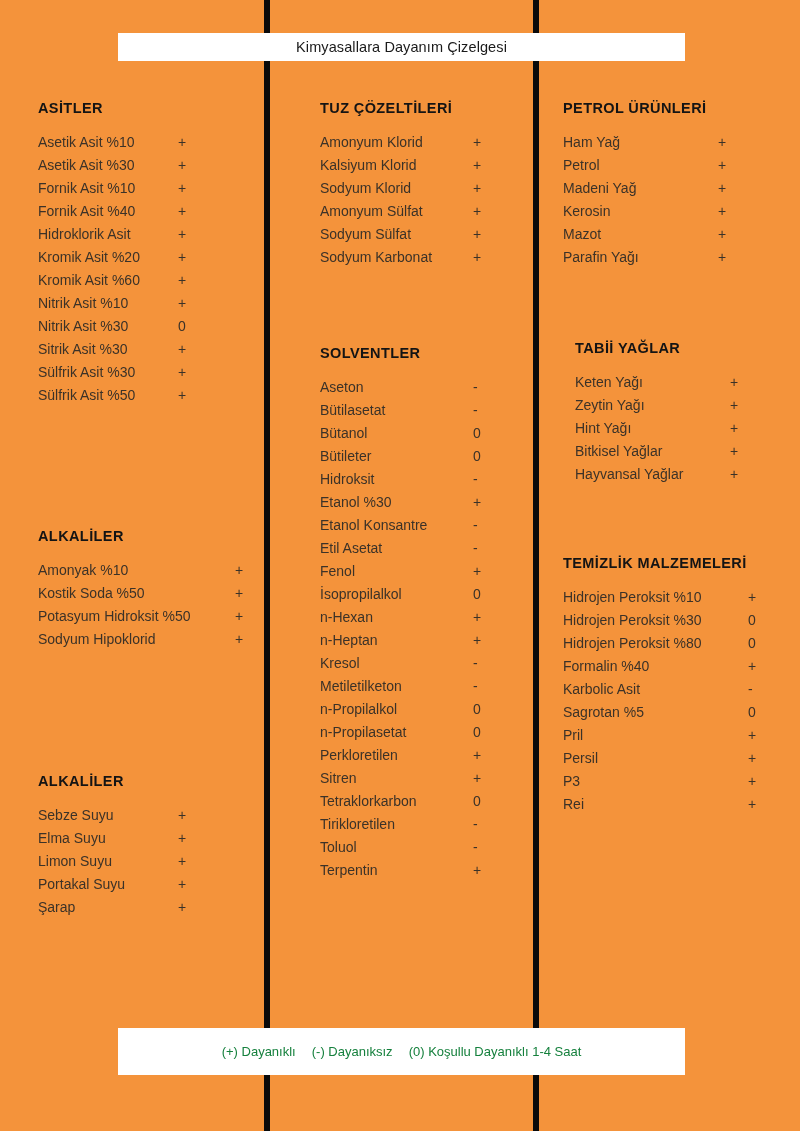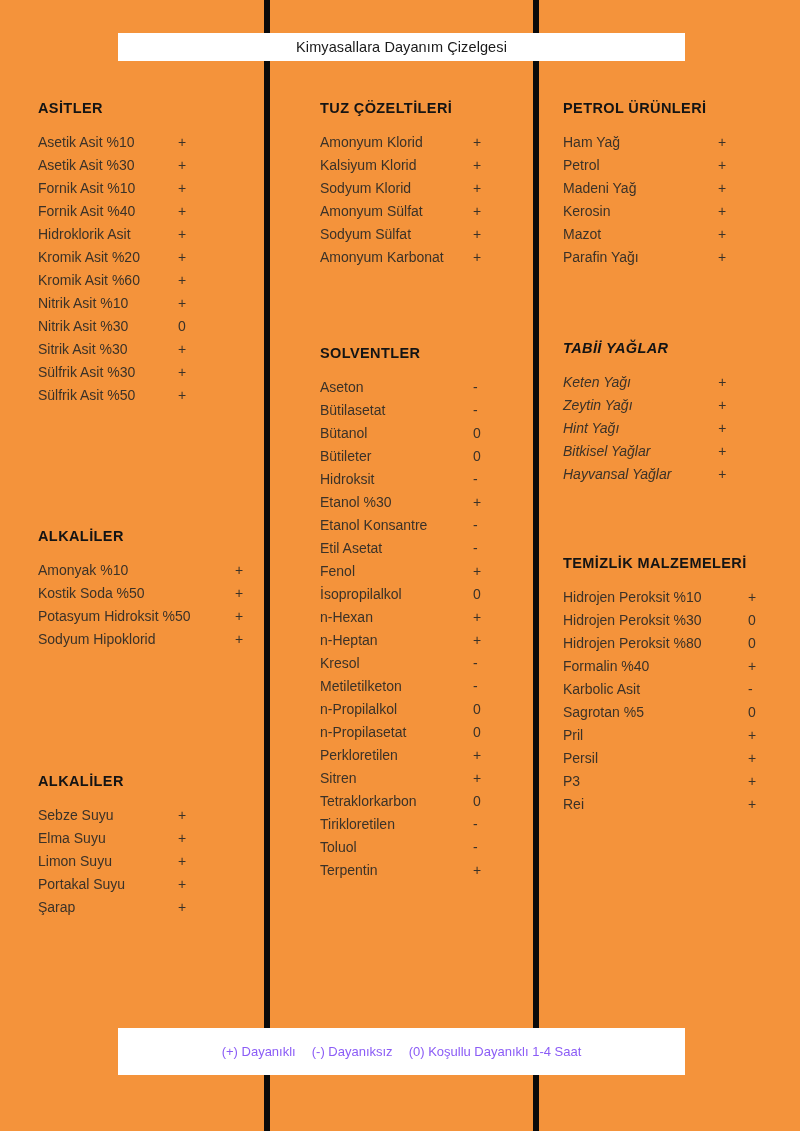--- a/index.html
+++ b/index.html
@@ -114,21 +114,21 @@
     height: 47px;
     background: #ffffff;
     z-index: 3;
     display: flex;
     flex-direction: column;
     align-items: center;
     justify-content: center;
   }
   .footer-line {
     font-size: 13px;
-    color: #8b5cf6;
+    color: #15803d;
     white-space: nowrap;
     line-height: 20px;
   }
   .footer-line .leg {
     margin-right: 16px;
   }
   .footer-line .leg:last-child { margin-right: 0; }
 </style>
 </head>
 <body>
@@ -260,21 +260,21 @@
           </div>
           <div class="row vx-narrow">
             <span class="label">Amonyum Sülfat</span>
             <span class="value">+</span>
           </div>
           <div class="row vx-narrow">
             <span class="label">Sodyum Sülfat</span>
             <span class="value">+</span>
           </div>
           <div class="row vx-narrow">
-            <span class="label">Amonyum Karbonat</span>
+            <span class="label">Sodyum Karbonat</span>
             <span class="value">+</span>
           </div>
         </div>
       </div>
       <div class="section" style="position: absolute; top: 345px; left: 0px; width: 100%;">
         <div class="section-title">SOLVENTLER</div>
         <div class="rows">
           <div class="row vx-narrow">
             <span class="label">Aseton</span>
             <span class="value">-</span>
@@ -389,21 +389,21 @@
           <div class="row vx-narrow">
             <span class="label">Mazot</span>
             <span class="value">+</span>
           </div>
           <div class="row vx-narrow">
             <span class="label">Parafin Yağı</span>
             <span class="value">+</span>
           </div>
         </div>
       </div>
-      <div class="section" style="position: absolute; top: 340px; left: 0px; width: 100%; font-style: italic;">
+      <div class="section" style="position: absolute; top: 340px; left: 12px; width: 100%;">
         <div class="section-title">TABİİ YAĞLAR</div>
         <div class="rows">
           <div class="row vx-narrow">
             <span class="label">Keten Yağı</span>
             <span class="value">+</span>
           </div>
           <div class="row vx-narrow">
             <span class="label">Zeytin Yağı</span>
             <span class="value">+</span>
           </div>

